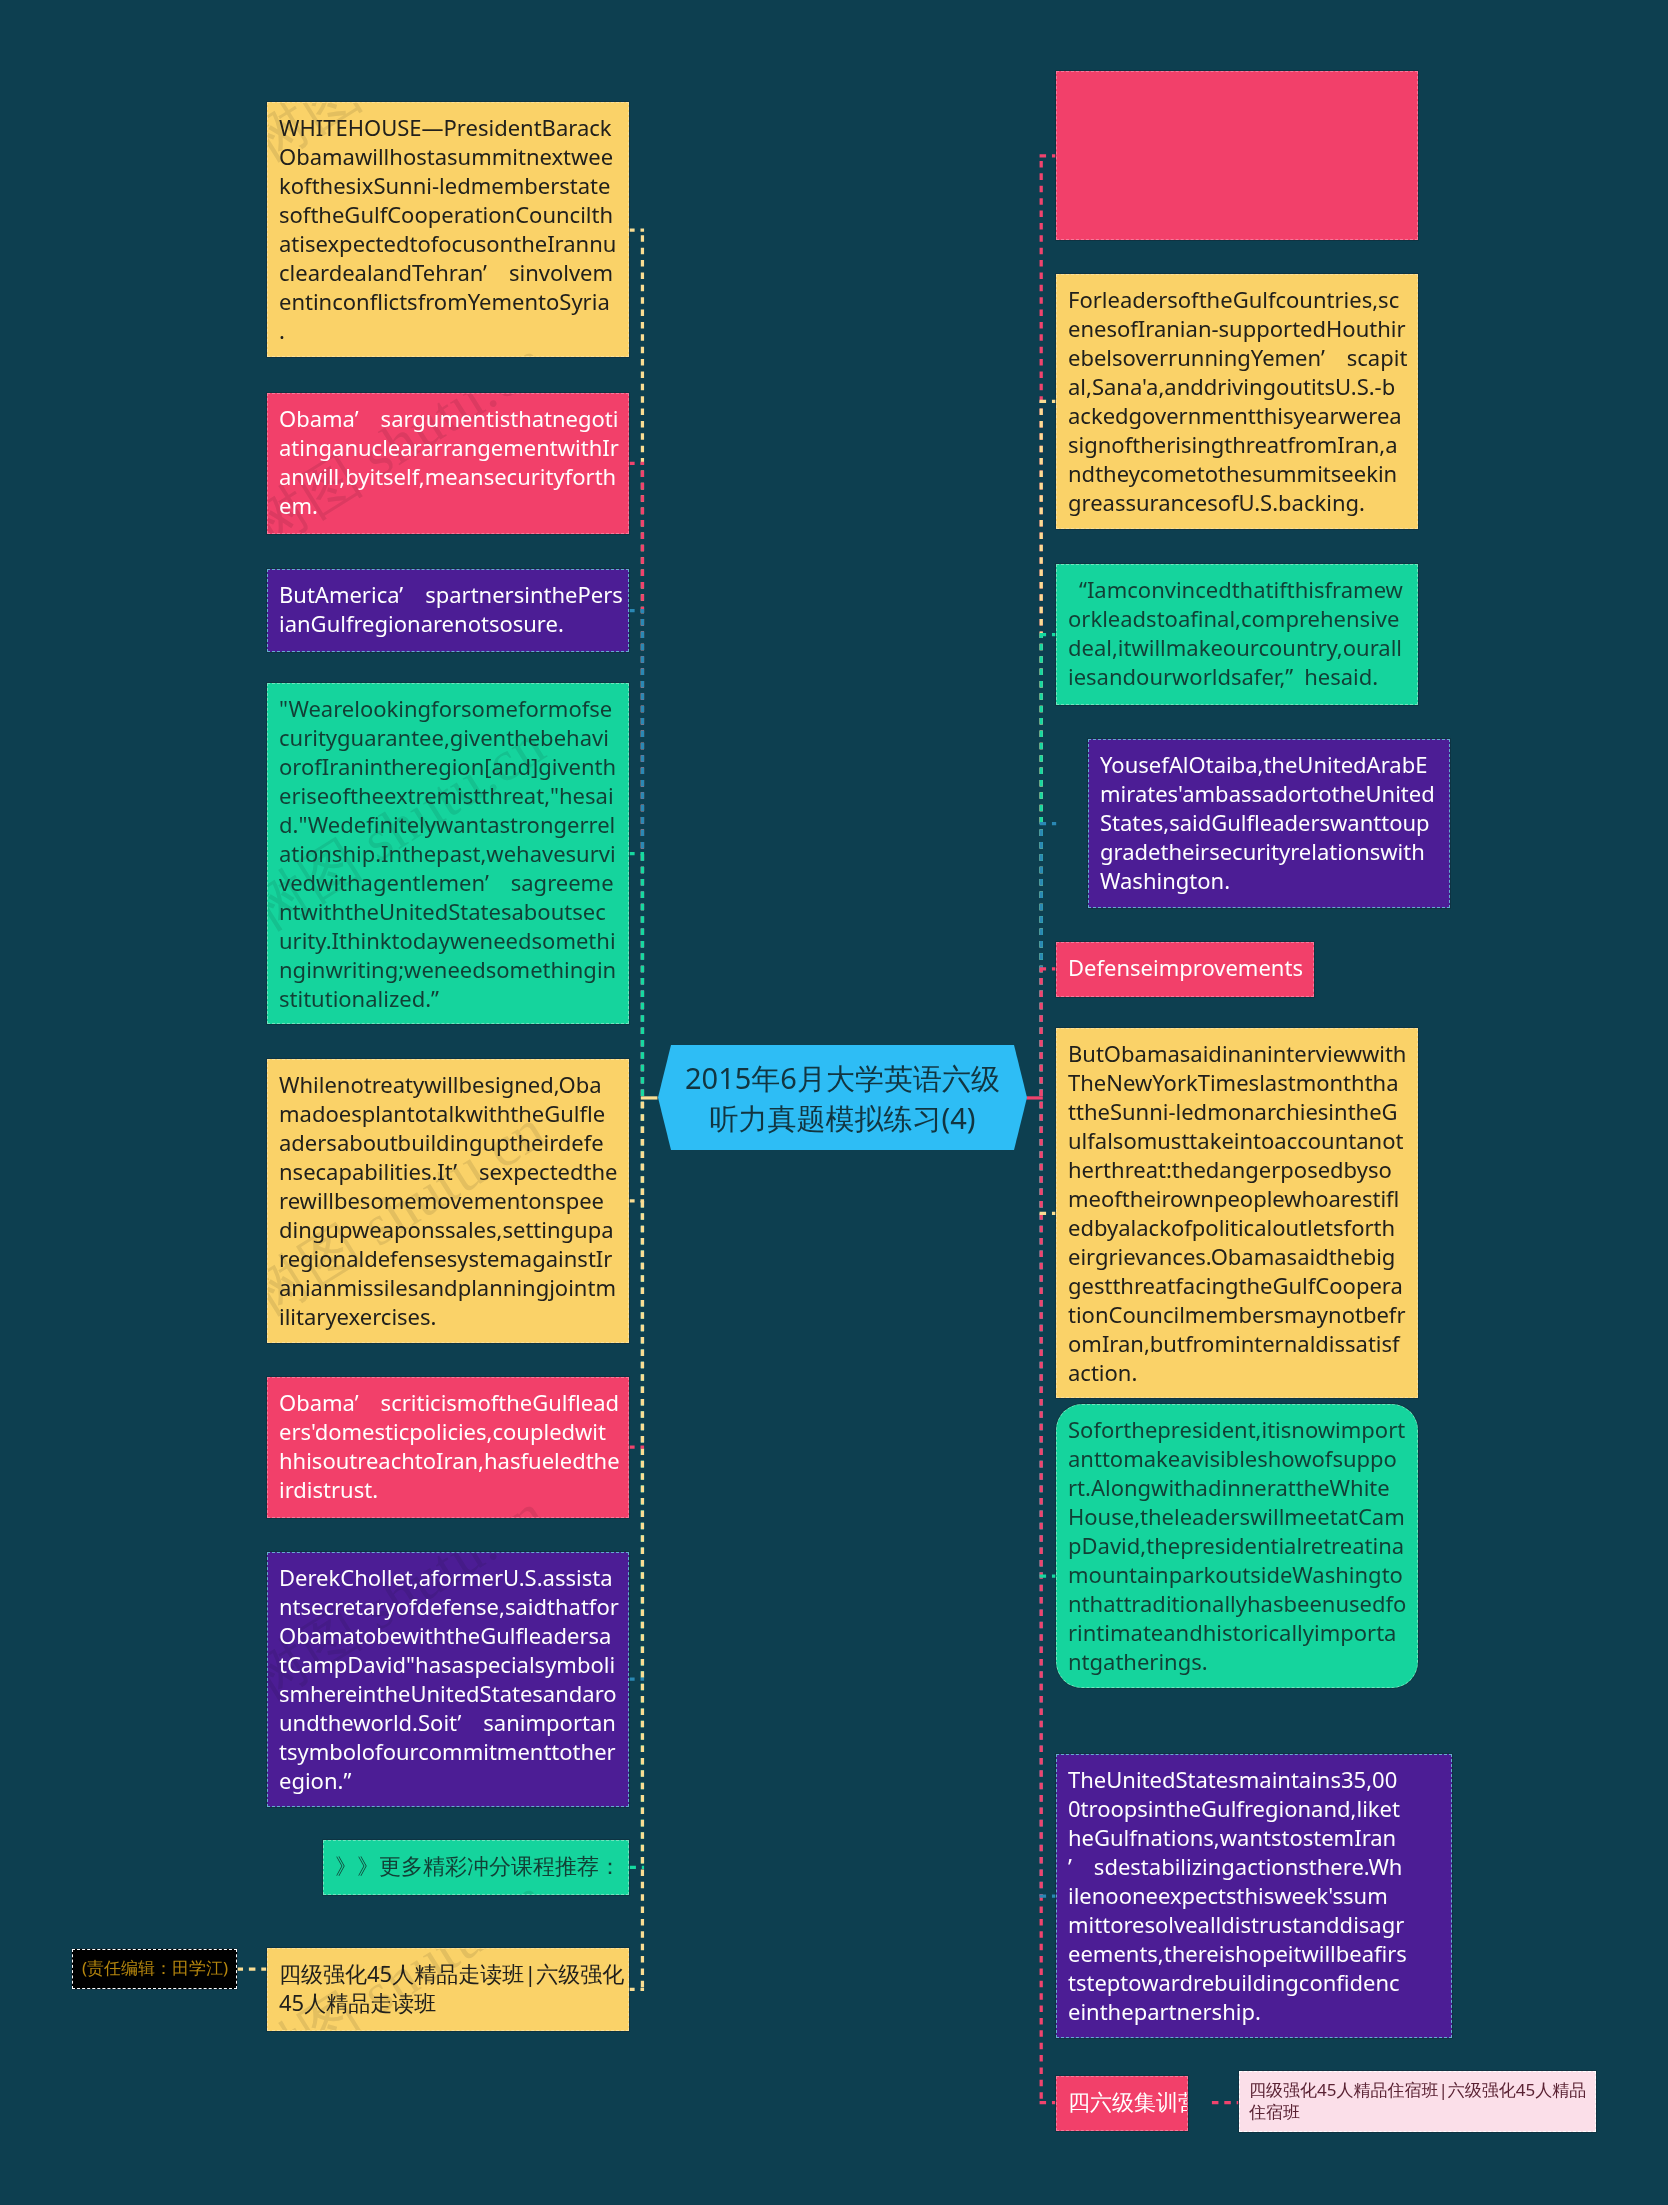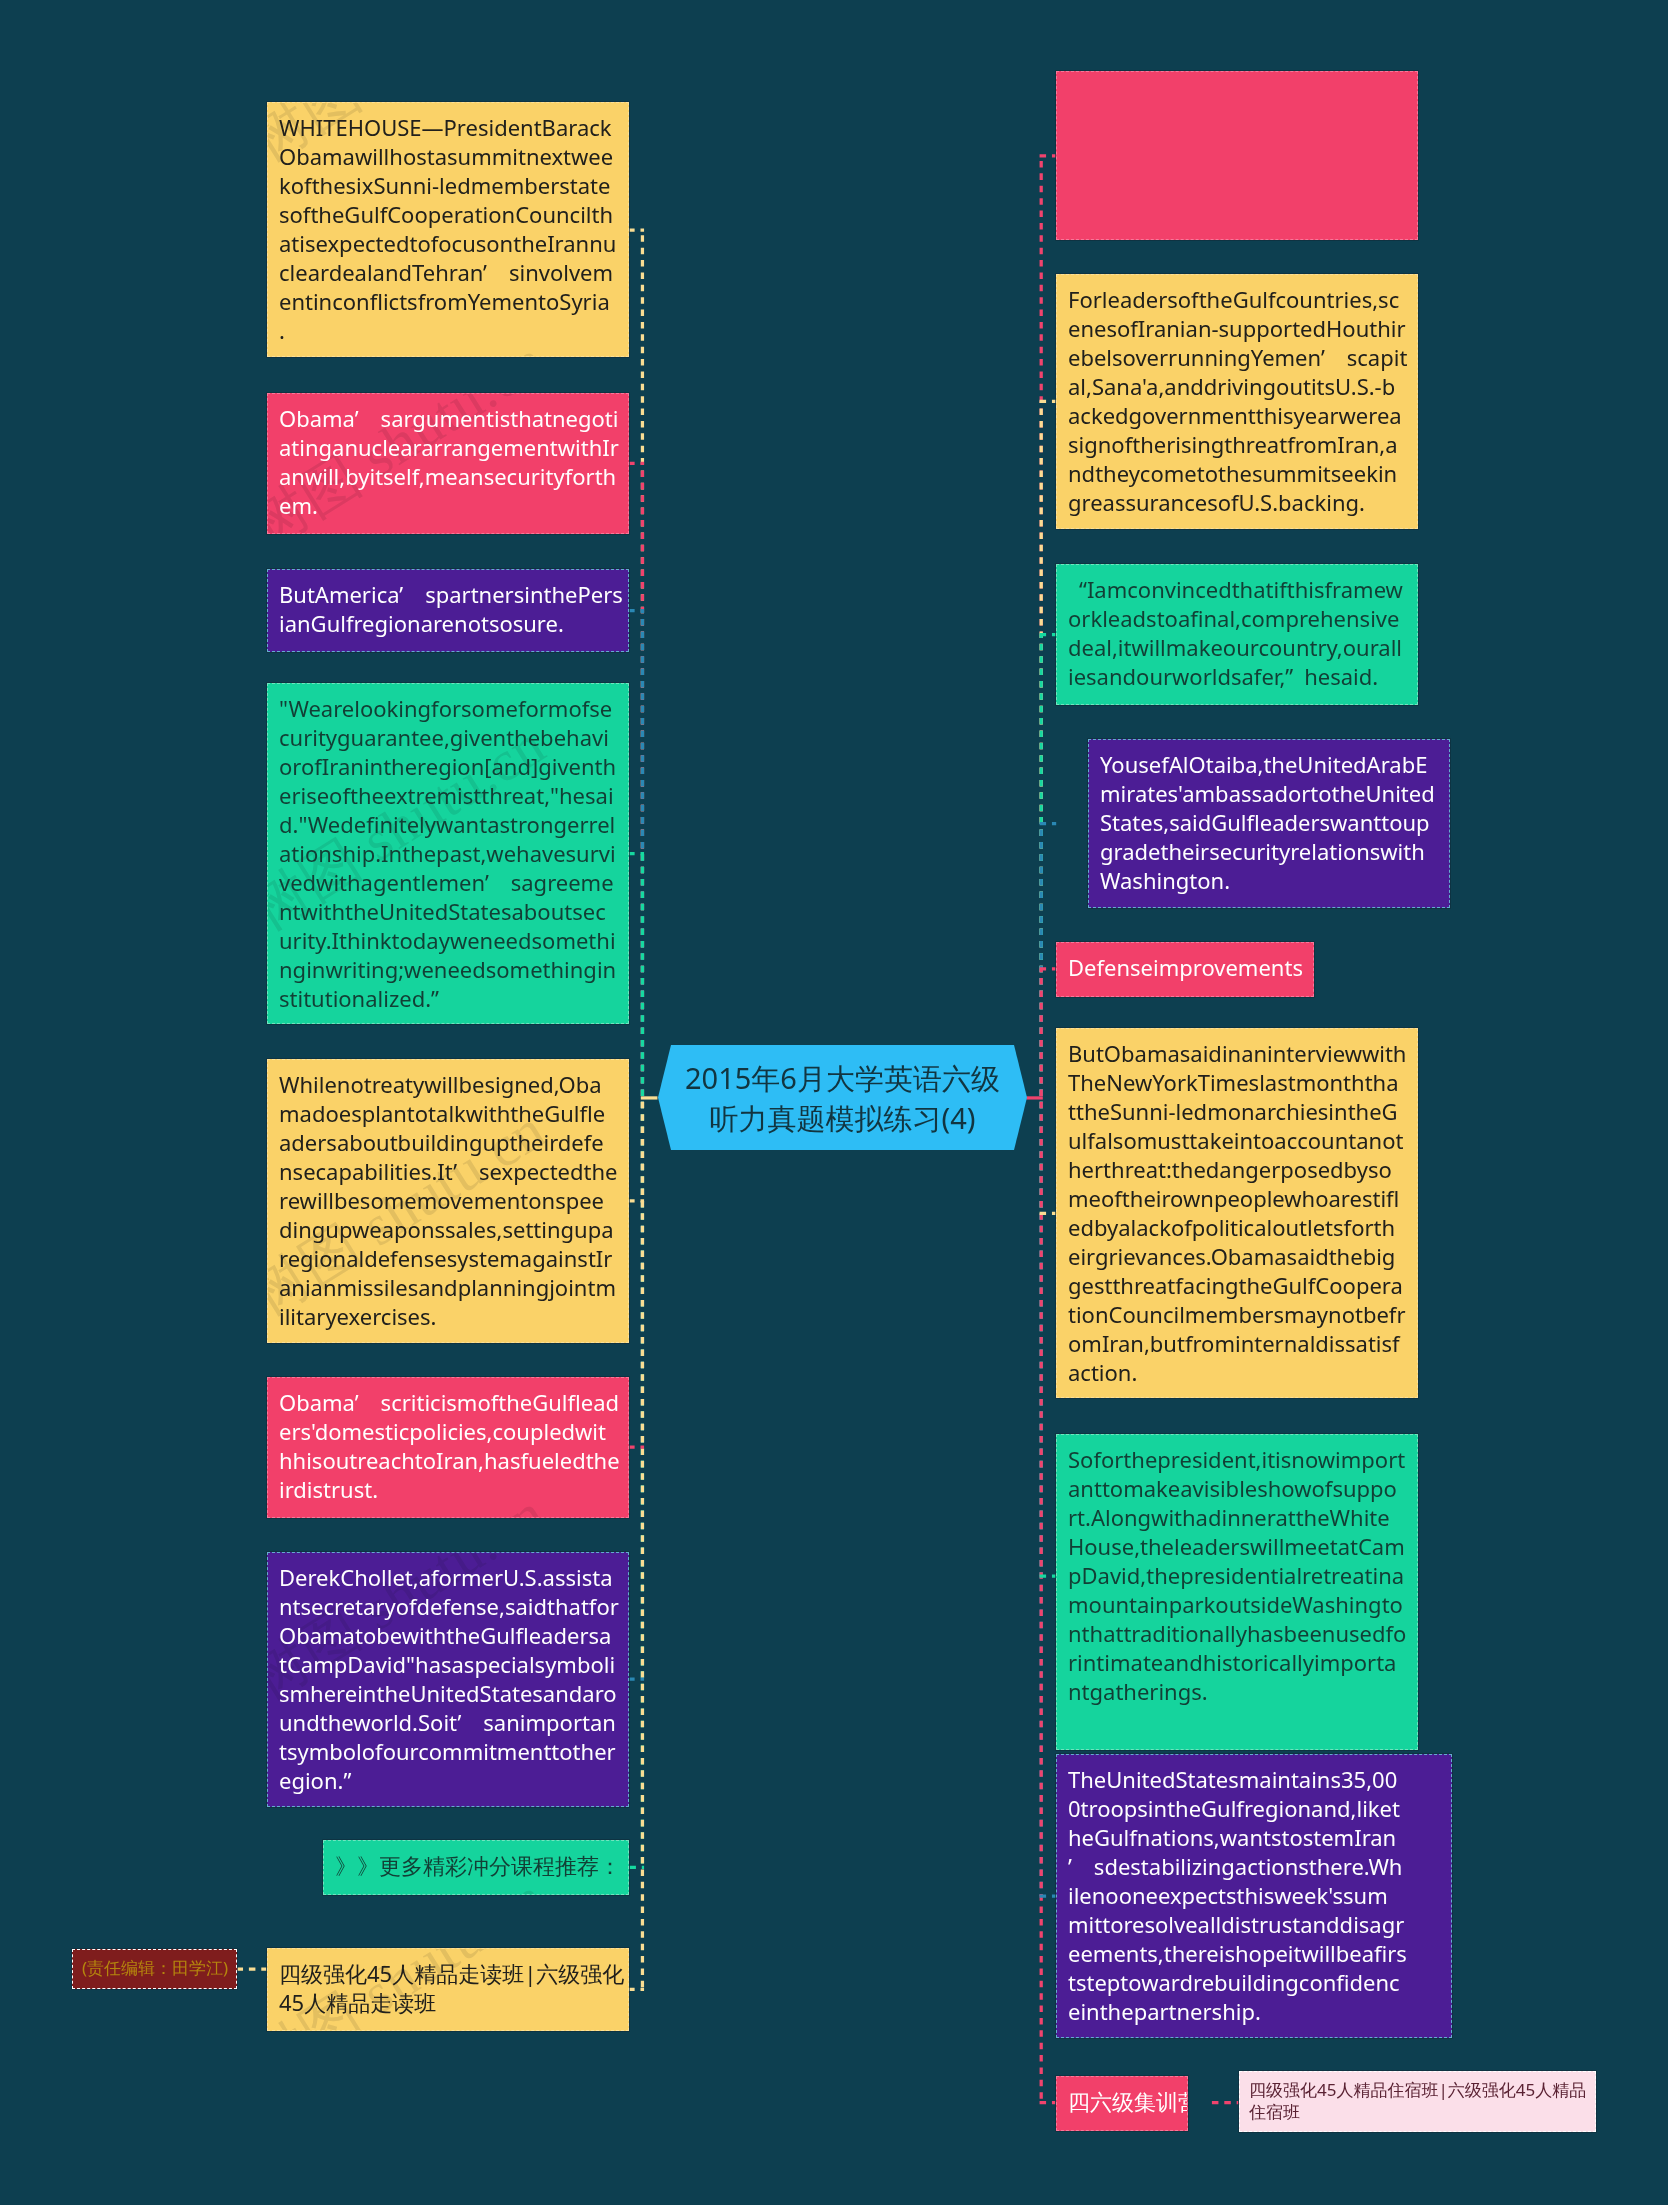--- a/index.html
+++ b/index.html
@@ -23,21 +23,21 @@
 
   .node{position:absolute;box-sizing:border-box;z-index:3;
         overflow:hidden;isolation:isolate;}
   .node .ntext{position:absolute;left:11px;top:10.4px;right:10.4px;
         font-size:22px;line-height:29px;white-space:pre;}
   .node.small .ntext{font-size:17px;line-height:21.5px;left:9px;top:7.2px;}
   .c-yellow{background:#fad268;color:#21201c;border:1.3px dashed #fbe09a;box-shadow:0 0 0 0.7px #102f3c;}
   .c-pink  {background:#f2406a;color:#ffffff;border:1.3px dashed #f7799a;box-shadow:0 0 0 0.7px #102f3c;}
   .c-blue  {background:#4c1d95;color:#ffffff;border:1.3px dashed #63aecf;box-shadow:0 0 0 0.7px #102f3c;}
   .c-green {background:#15d49d;color:#123f35;border:1.3px dashed #70e4bf;box-shadow:0 0 0 0.7px #102f3c;}
-  .c-cream {background:#7f1d1d;color:#b5860d;border:1.3px dashed #ffffff;box-shadow:0 0 0 0.7px #102f3c;text-decoration:underline;}
+  .c-cream {background:#000000;color:#b5860d;border:1.3px dashed #ffffff;box-shadow:0 0 0 0.7px #102f3c;text-decoration:underline;}
   .c-lpink {background:#fbdfe9;color:#5a2233;border:1.3px dashed #ffffff;box-shadow:0 0 0 0.7px #102f3c;}
 
   #root{position:absolute;z-index:4;background:#2ebdf5;color:#123540;
         display:flex;align-items:center;justify-content:center;text-align:center;
         font-size:29px;line-height:40px;white-space:pre;
         clip-path:polygon(13px 0,calc(100% - 13px) 0,100% 50%,calc(100% - 13px) 100%,13px 100%,0 50%);}
 </style>
 </head>
 <body>
 
@@ -219,21 +219,21 @@
 ulfalsomusttakeintoaccountanot
 herthreat:thedangerposedbyso
 meoftheirownpeoplewhoarestifl
 edbyalackofpoliticaloutletsforth
 eirgrievances.Obamasaidthebig
 gestthreatfacingtheGulfCoopera
 tionCouncilmembersmaynotbefr
 omIran,butfrominternaldissatisf
 action.</div>
   </div>
-  <div class="node c-green" id="node-r7" style="left: 1056px; top: 1434px; width: 362px; height: 316px;">
+  <div class="node c-green" id="node-r7" style="left: 1056px; top: 1404px; width: 362px; height: 284px; border-radius: 26px;">
     <div class="wmlayer" style="left: -1056px; top: -1434px;"></div>
     <div class="ntext">Soforthepresident,itisnowimport
 anttomakeavisibleshowofsuppo
 rt.AlongwithadinnerattheWhite
 House,theleaderswillmeetatCam
 pDavid,thepresidentialretreatina
 mountainparkoutsideWashingto
 nthattraditionallyhasbeenusedfo
 rintimateandhistoricallyimporta
 ntgatherings.</div>

